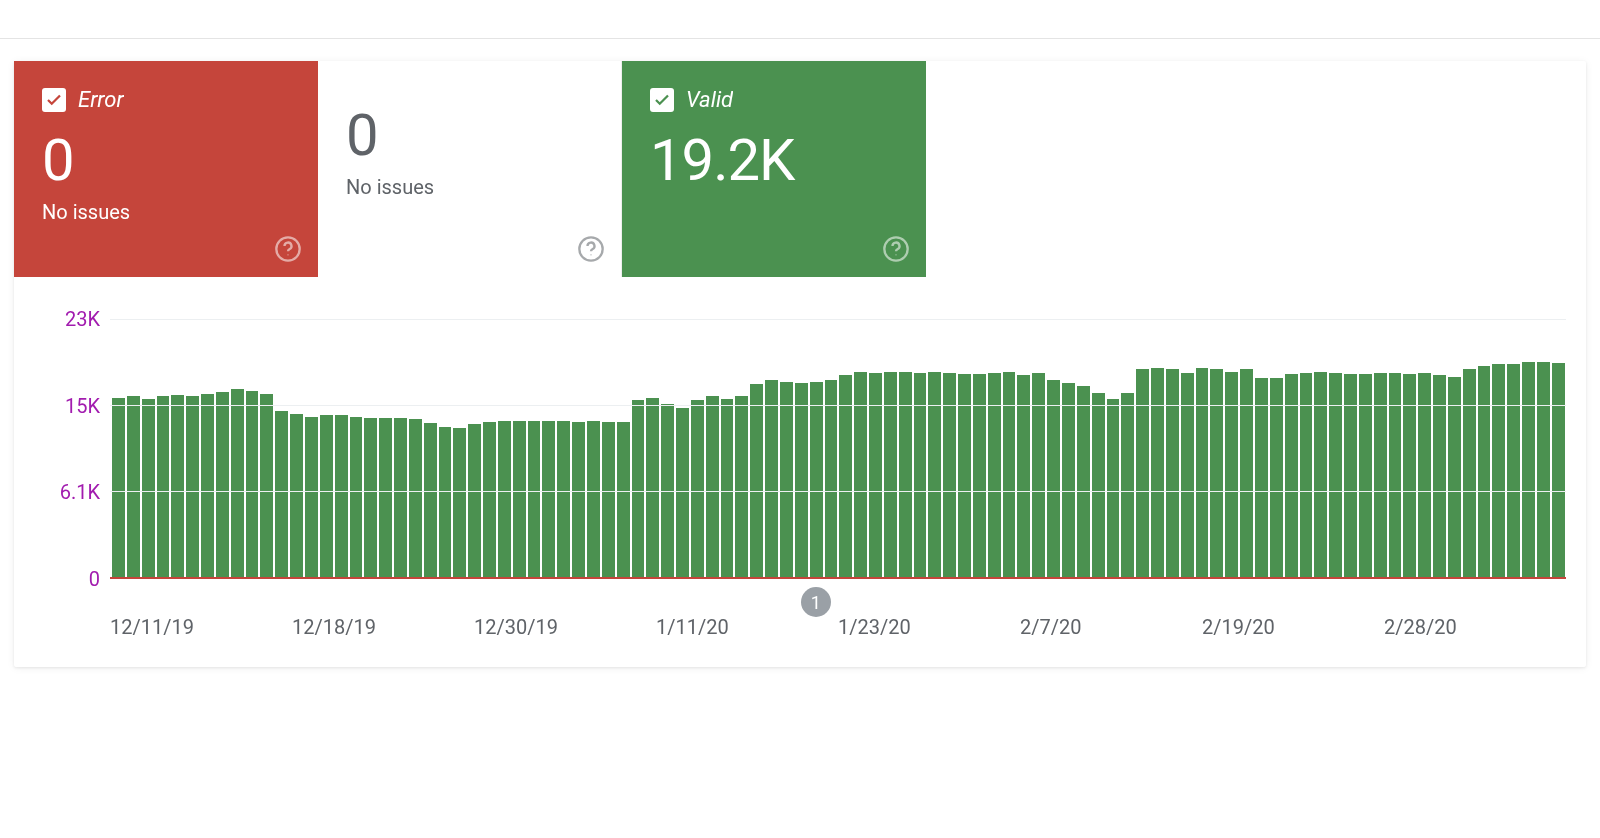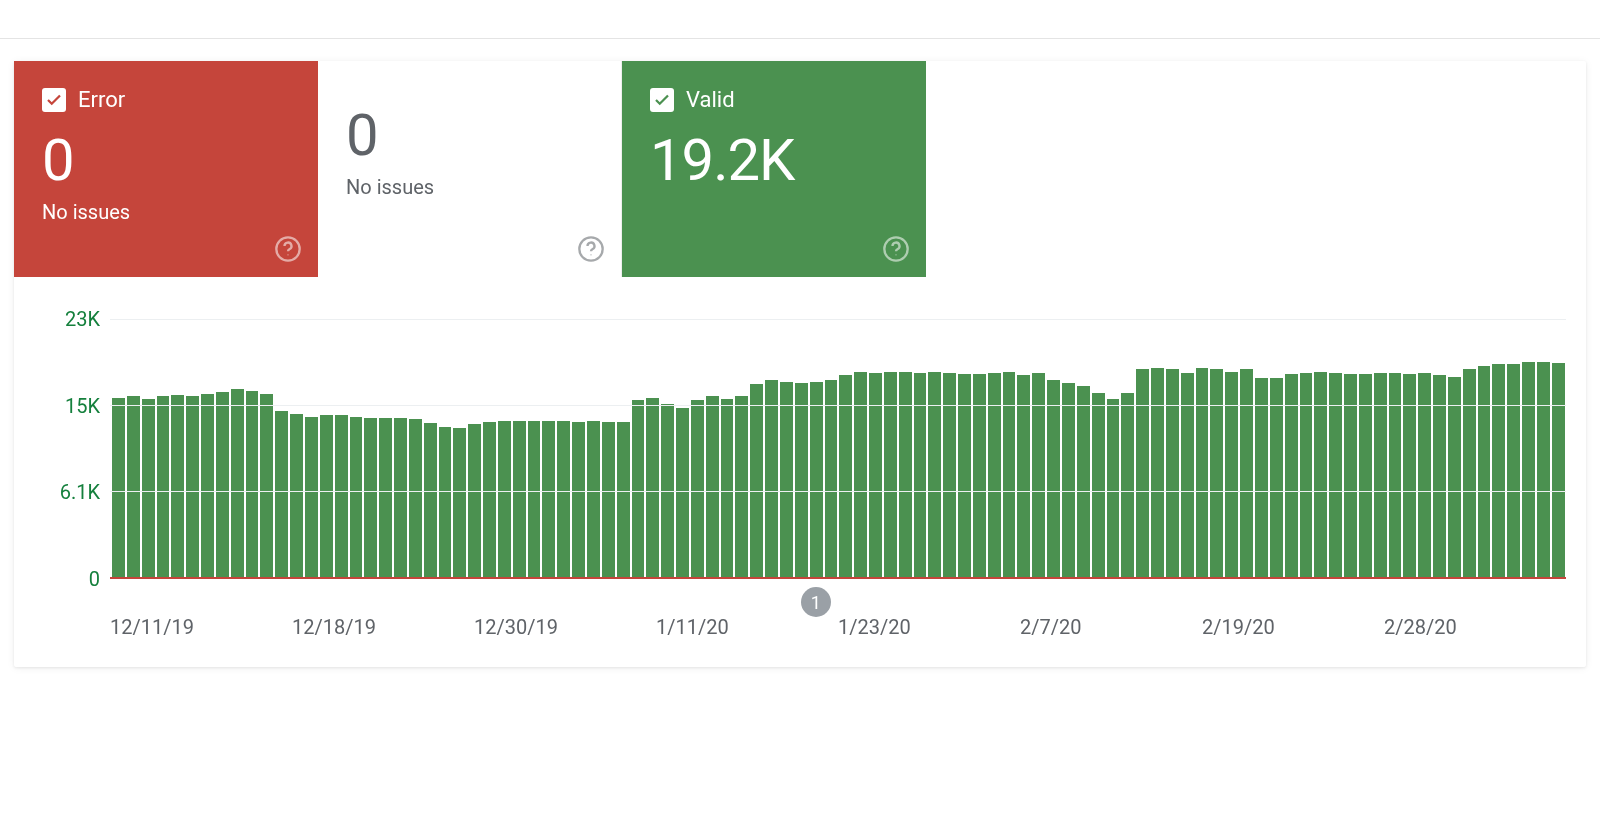--- a/index.html
+++ b/index.html
@@ -66,20 +66,21 @@
     display: flex;
     align-items: center;
     gap: 12px;
     font-size: 22px;
   }
   .tile-head .label {
     white-space: nowrap;
     overflow: hidden;
     text-overflow: ellipsis;
     max-width: 220px;
+    font-style: italic;
   }
   .chk {
     width: 24px; height: 24px; flex: 0 0 24px;
     border-radius: 3px;
     display: inline-flex; align-items: center; justify-content: center;
   }
   .chk svg { width: 18px; height: 18px; }
   .chk-on-error { background: #fff; }
   .chk-on-error svg { stroke: #c5453b; }
   .chk-on-valid { background: #fff; }
@@ -129,21 +130,21 @@
   }
   .y-axis {
     width: 76px;
     position: relative;
     flex: 0 0 76px;
   }
   .y-tick {
     position: absolute;
     right: 10px;
     font-size: 20px;
-    color: #15803d;
+    color: #a21caf;
     transform: translateY(-50%);
   }
   .bars-region {
     flex: 1;
     position: relative;
     border-bottom: 2px solid #c5453b;
   }
   .gridline {
     position: absolute;
     left: 0; right: 0;

